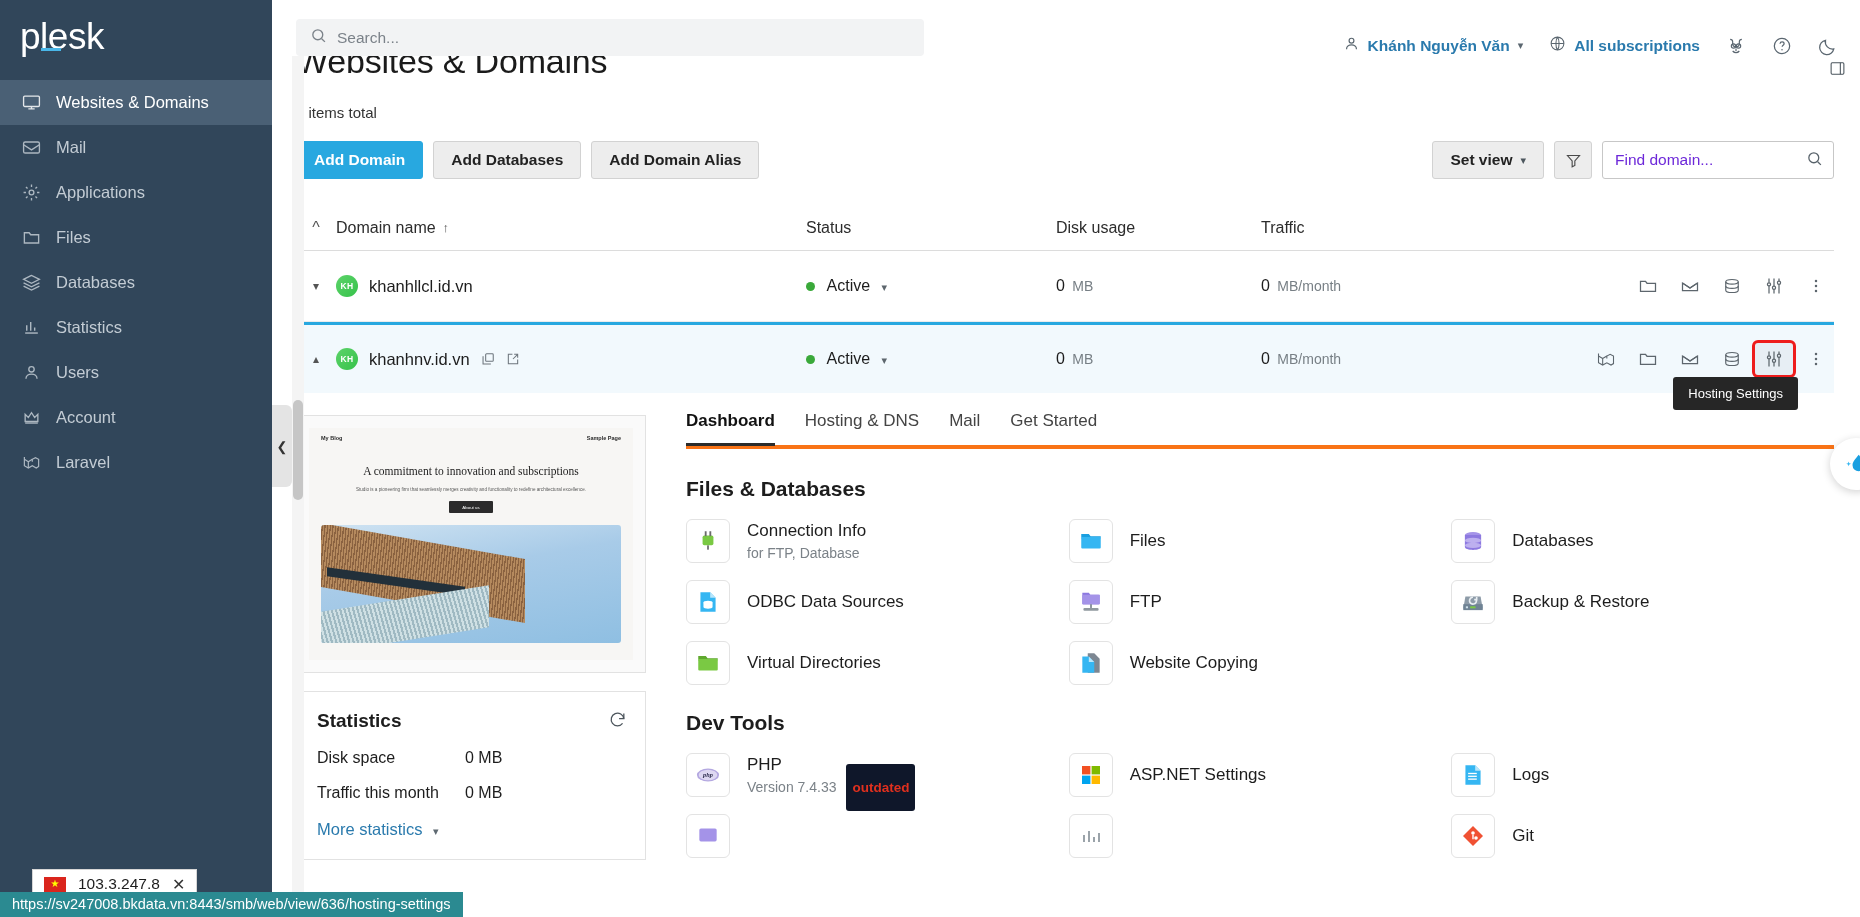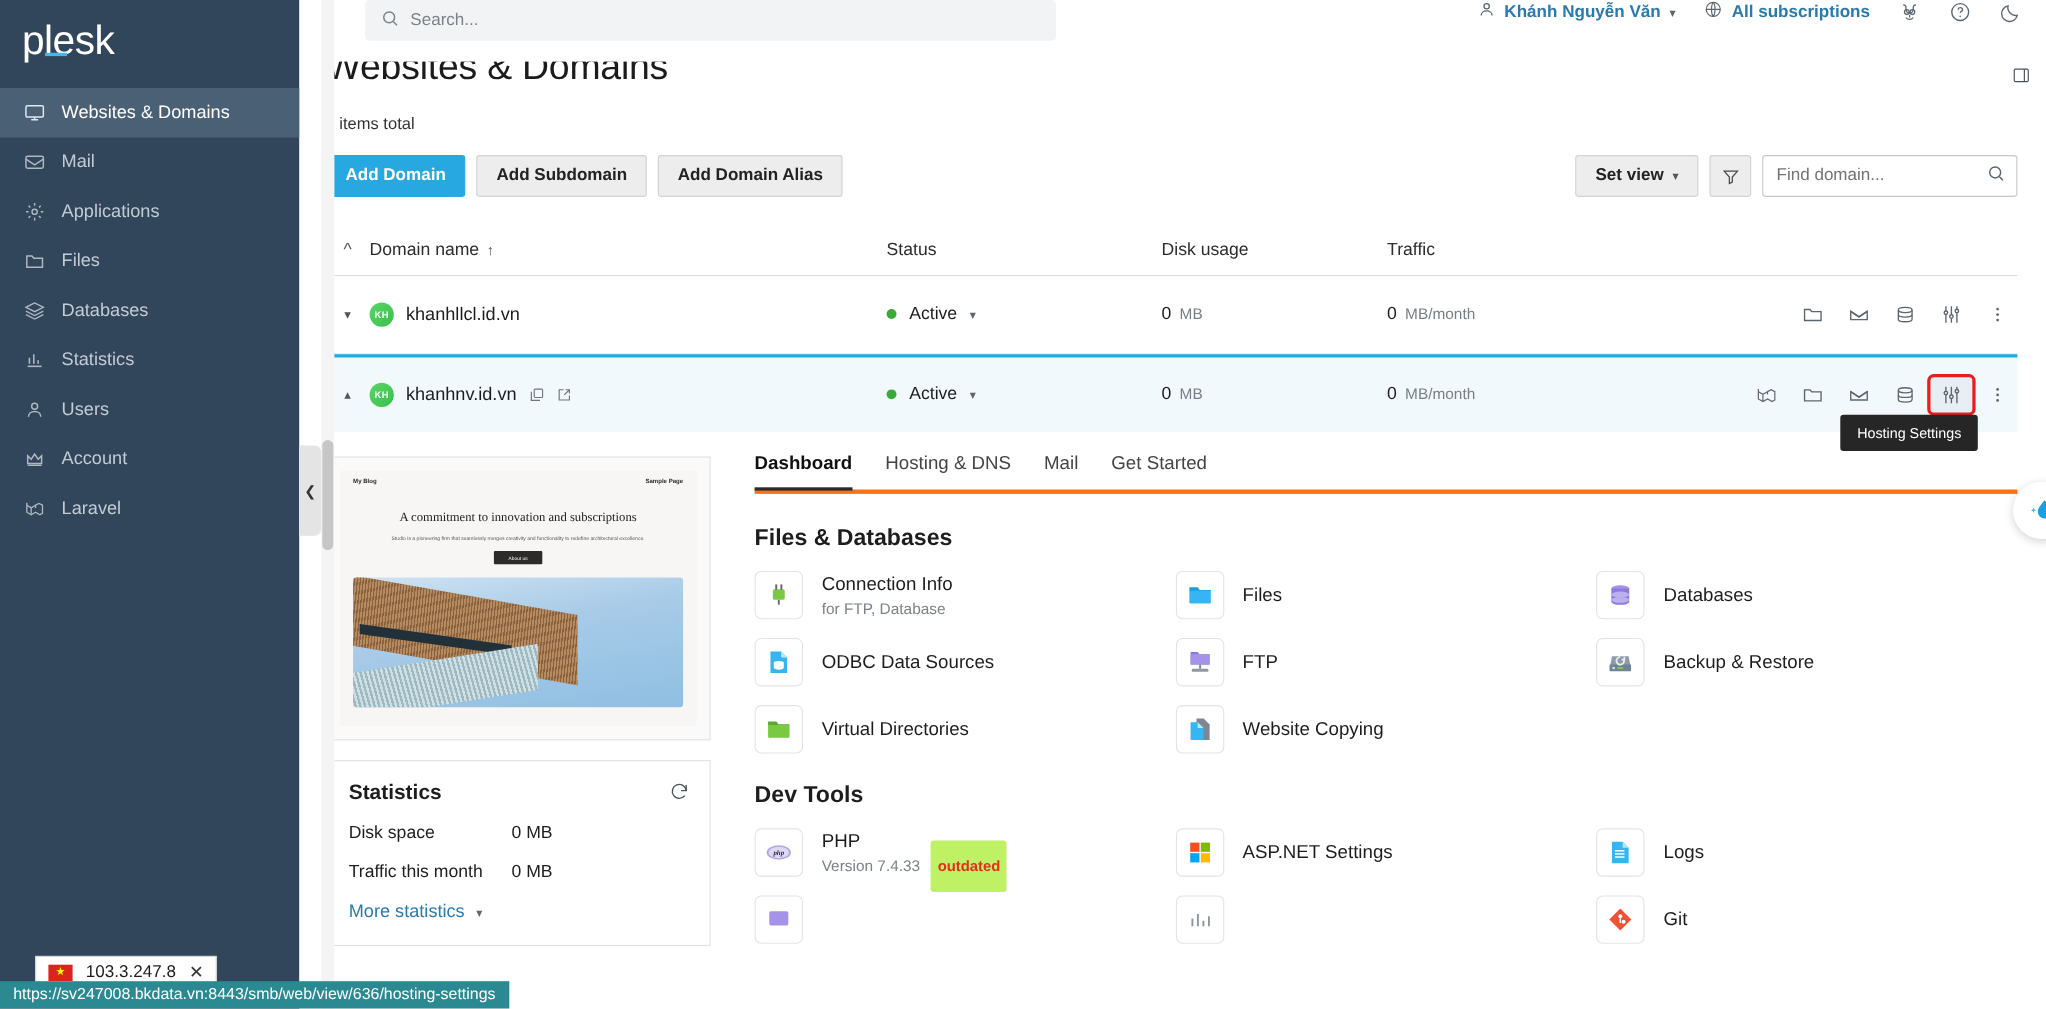--- a/index.html
+++ b/index.html
@@ -49,24 +49,24 @@
   .page-scroll-thumb {
     position: absolute; left: 293px; top: 400px; width: 10px; height: 100px;
     background: #c6c6c6; border-radius: 5px; z-index: 2; cursor: pointer;
   }
 
   
   .main { flex: 1; height: 917px; position: relative; background: #fff; overflow: hidden; }
 
   
   .topbar {
-    height: 56px; display: flex; align-items: flex-start;
+    height: 56px; display: flex; align-items: flex-end;
     padding: 0 22px 0 24px;
     background: #fff;
-    position: relative; z-index: 4; margin-left: 36px;
+    position: relative; z-index: 4;
   }
   .search-box {
     width: 628px; height: 37px; background: #f2f3f4; border-radius: 4px;
     display: flex; align-items: center; padding: 0 14px; gap: 10px;
     color: #7b8289; font-size: 15.5px;
   }
   .topbar-right { margin-left: auto; display: flex; align-items: center; gap: 26px; }
   .tb-link { display: flex; align-items: center; gap: 8px; color: #2a7aad; font-size: 15.5px; font-weight: bold; cursor: pointer; }
   .tb-link .chev { font-size: 11px; color:#5b6770; font-weight: normal; }
   .tb-icon { color: #5a6670; cursor: pointer; display:flex; align-items:center; }
@@ -96,21 +96,21 @@
   .toolbar-right { margin-left: auto; display: flex; align-items: center; gap: 10px; }
   .btn.setview { font-weight: bold; }
   .icon-btn {
     width: 38px; height: 38px; border: 1px solid #d2d2d2; background: #ededed;
     border-radius: 3px; display: flex; align-items: center; justify-content: center;
     cursor: pointer; color: #4a4a4a;
   }
   .find-box {
     width: 232px; height: 38px; border: 1px solid #c7c7c7; border-radius: 3px;
     display: flex; align-items: center; padding: 0 10px 0 12px; gap: 8px;
-    background: #fff; color: #737373; font-size: 15.5px;
+    background: #fff; color: #6d28d9; font-size: 15.5px;
   }
   .find-box .magnifier { margin-left: auto; color:#58626a; }
 
   
   .tbl { margin-top: 26px; padding-right: 26px; }
   .thead {
     display: flex; align-items: center; height: 46px;
     border-bottom: 1px solid #dcdcdc;
     font-size: 16px; color: #2c2c2c;
   }
@@ -217,21 +217,21 @@
   .sec-title { font-size: 21px; font-weight: bold; color:#1d1d1d; margin-top: 28px; }
   .grid { display: grid; grid-template-columns: 1fr 1fr 1fr; row-gap: 17px; margin-top: 18px; }
   .tile { display: flex; align-items: center; gap: 17px; cursor: pointer; }
   .tile-ico {
     width: 44px; height: 44px; border: 1px solid #e3e3e3; border-radius: 6px;
     display:flex; align-items:center; justify-content:center; background:#fff; flex-shrink:0;
   }
   .tile-txt .t1 { font-size: 17px; color:#1d1d1d; line-height:1.2; }
   .tile-txt .t2 { font-size: 14px; color:#7b8288; margin-top: 4px; }
   .badge-out {
-    background: #bef264; color: #e0301e; font-size: 13.5px;
+    background: #0f172a; color: #e0301e; font-size: 13.5px;
     padding: 16px 6px; border-radius: 3px; margin-left: 6px; font-weight: bold;
   }
 
   
   .droplet {
     position: absolute; right: -22px; top: 438px;
     width: 52px; height: 52px; border-radius: 50%;
     background: #fff; box-shadow: 0 2px 9px rgba(0,0,0,.18);
     display:flex; align-items:center; justify-content:center;
     z-index: 25; cursor:pointer;
@@ -422,21 +422,21 @@
         </svg>
     </div>
 
     <div class="content">
 
       <div class="page-title">Websites &amp; Domains</div>
       <div class="items-total">2 items total</div>
 
       <div class="toolbar">
         <div class="btn primary">Add Domain</div>
-        <div class="btn">Add Subdomain</div>
+        <div class="btn">Add Databases</div>
         <div class="btn">Add Domain Alias</div>
 
         <div class="toolbar-right">
           <div class="btn setview" style="margin-right:0">
             <span>Set view</span>
             <span style="font-size:11px;margin-left:8px;font-weight:normal;color:#4d575e">▾</span>
           </div>
           <div class="icon-btn">
             <svg width="17" height="17" viewBox="0 0 24 24" fill="none" stroke="currentColor" stroke-width="1.6">
                 <path d="M3.5 5h17l-6.6 7.6V19l-3.8 2v-8.4z"></path>

